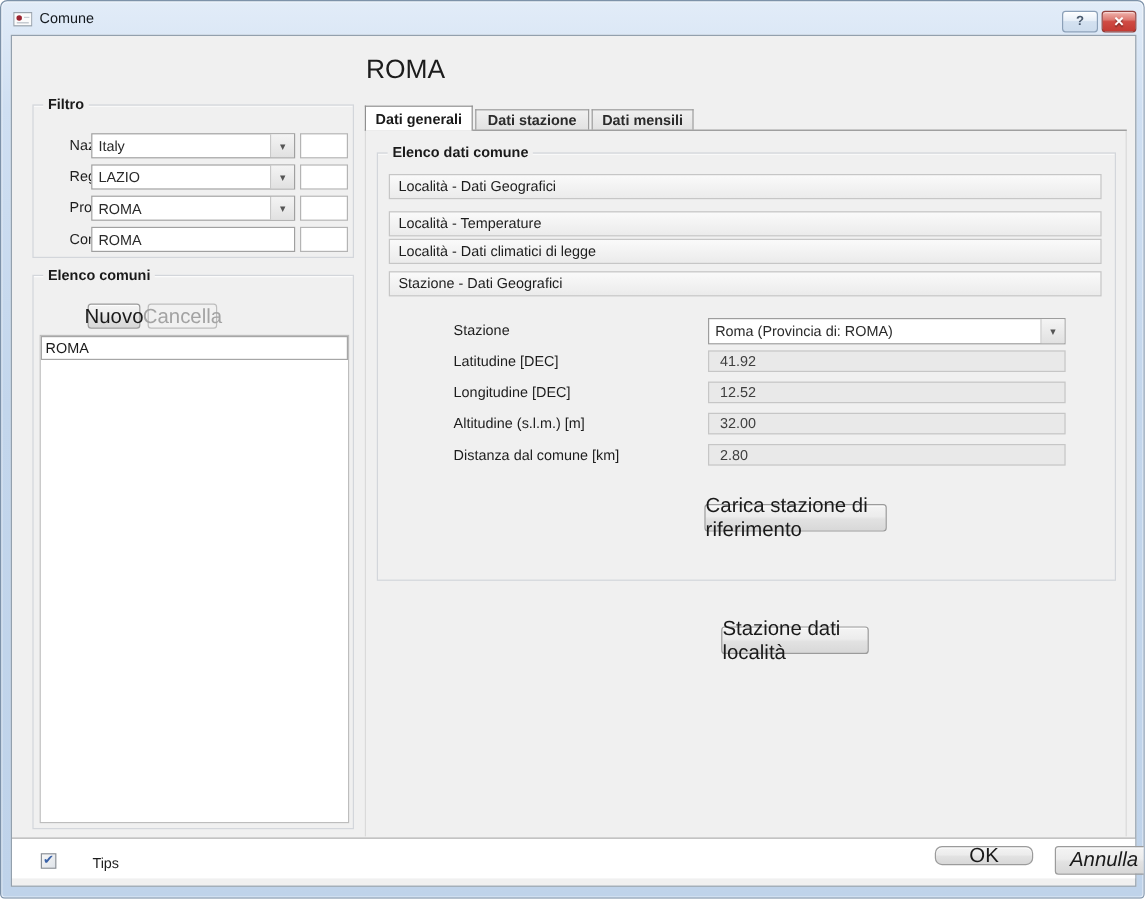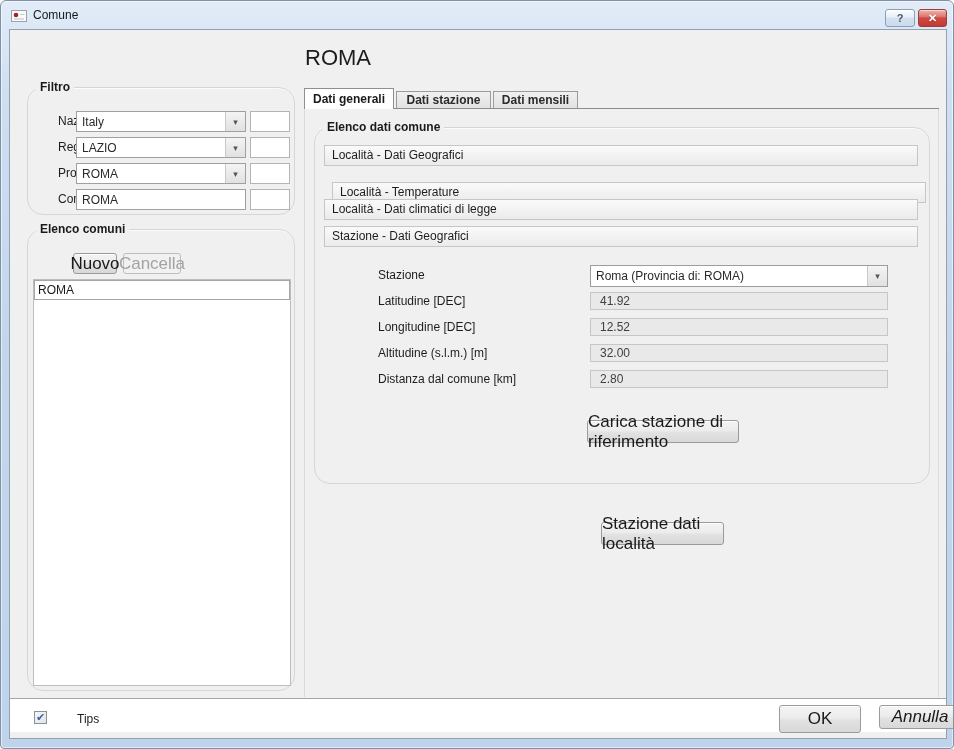--- a/index.html
+++ b/index.html
@@ -29,21 +29,21 @@
     color:#fff; text-shadow:0 1px 1px rgba(0,0,0,.35);
     box-shadow: inset 0 1px 0 rgba(255,255,255,.45); }
 
   
   .client { left:8px; top:28px; width:938px; height:710px; box-sizing:border-box;
     background:#f0f0f0; border:1px solid #93a0ad; }
 
   .page-title { left:304px; top:44px; font-size:22px; color:#1c1c1c; }
 
   
-  .groupbox { border:1px solid #d3d6db; border-radius:16px; box-sizing:border-box;
+  .groupbox { border:1px solid #d3d6db; border-radius:0; box-sizing:border-box;
     box-shadow: inset 0 1px 0 #fbfbfb; }
   .group-label { position:absolute; top:-8px; left:8px; background:#f0f0f0;
     padding:0 4px; font-weight:bold; font-size:12px; line-height:14px; }
 
   
   .flabel { font-size:12px; color:#1d1d1d; white-space:nowrap;margin-left:24px; }
   .combo { box-sizing:border-box; background:#fff; border:1px solid #a0a0a0;
     display:flex; align-items:center; }
   .combo-text { flex:1; padding-left:5px; overflow:hidden; white-space:nowrap; font-size:12px; color:#2a2a2a; }
   .combo-arrow { width:19px; align-self:stretch; border-left:1px solid #c9c9c9;
@@ -156,21 +156,21 @@
   <div class="abs tab inactive" style="left:395px;top:90px;width:95px;height:17px;">Dati stazione</div>
   <div class="abs tab inactive" style="left:492px;top:90px;width:85px;height:17px;">Dati mensili</div>
   <div class="abs tab-line" style="left:303px;top:107px;width:635px;height:1px;"></div>
   <div class="abs panel-edge" style="left:303px;top:108px;width:1px;height:588px;"></div>
   <div class="abs panel-edge" style="left:937px;top:108px;width:1px;height:588px;"></div>
 
   <div class="abs groupbox" style="left:313px;top:126px;width:616px;height:357px;">
     <span class="group-label">Elenco dati comune</span>
 
     <div class="abs acc-bar" style="left:9px;top:17px;width:594px;height:21px;">Località - Dati Geografici</div>
-    <div class="abs acc-bar" style="left:9px;top:54px;width:594px;height:21px;margin-left:8px;">Località - Temperature</div>
+    <div class="abs acc-bar" style="left:9px;top:48px;width:594px;height:21px;">Località - Temperature</div>
     <div class="abs acc-bar" style="left:9px;top:71px;width:594px;height:21px;">Località - Dati climatici di legge</div>
     <div class="abs acc-bar" style="left:9px;top:98px;width:594px;height:21px;">Stazione - Dati Geografici</div>
 
     <span class="abs flabel" style="left:39px;top:140px;">Stazione</span>
     <div class="abs combo" style="left:275px;top:137px;width:298px;height:22px;border-color:#9d9d9d;">
       <span class="combo-text">Roma (Provincia di: ROMA)</span>
       <span class="combo-arrow">▾</span>
     </div>
 
     <span class="abs flabel" style="left:39px;top:166px;">Latitudine [DEC]</span>
@@ -191,16 +191,16 @@
   <div class="abs btn" style="left:560px;top:521px;width:123px;height:23px;">Stazione dati località</div>
 
   <div class="abs divider" style="left:9px;top:697px;width:936px;height:1px;"></div>
   <div class="abs footer-bar" style="left:9px;top:698px;width:936px;height:33px;"></div>
 
   <div class="abs checkbox" style="left:33px;top:710px;width:13px;height:13px;">
     <span class="check-glyph">✔</span>
   </div>
   <span class="abs flabel" style="left:52px;top:711px;">Tips</span>
 
-  <div class="abs btn" style="left:738px;top:704px;width:82px;height:28px;">OK</div>
+  <div class="abs btn" style="left:738px;top:704px;width:82px;height:16px;border-radius:6px;">OK</div>
   <div class="abs btn" style="left:838px;top:704px;width:82px;height:24px;font-style:italic;">Annulla</div>
 
 </div>
 
 </body></html>

